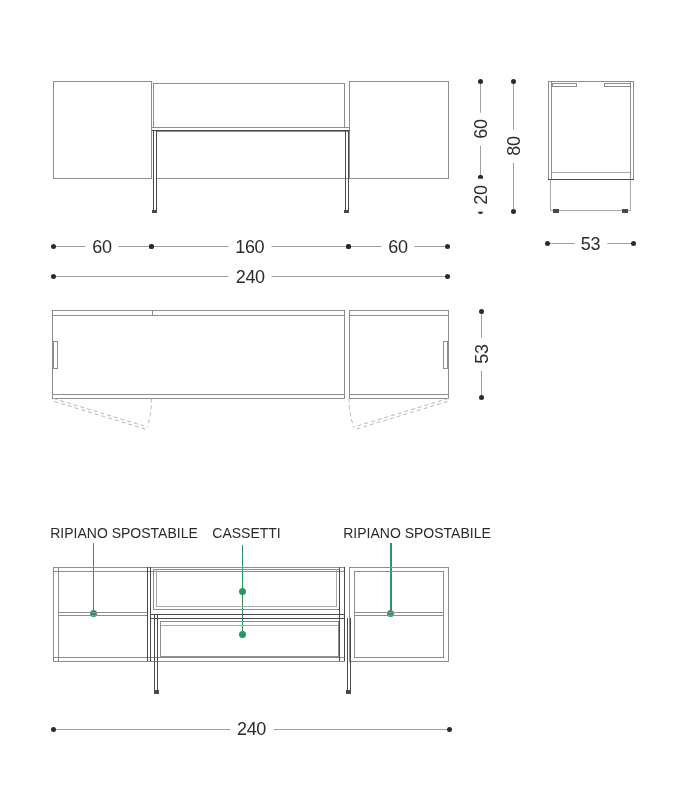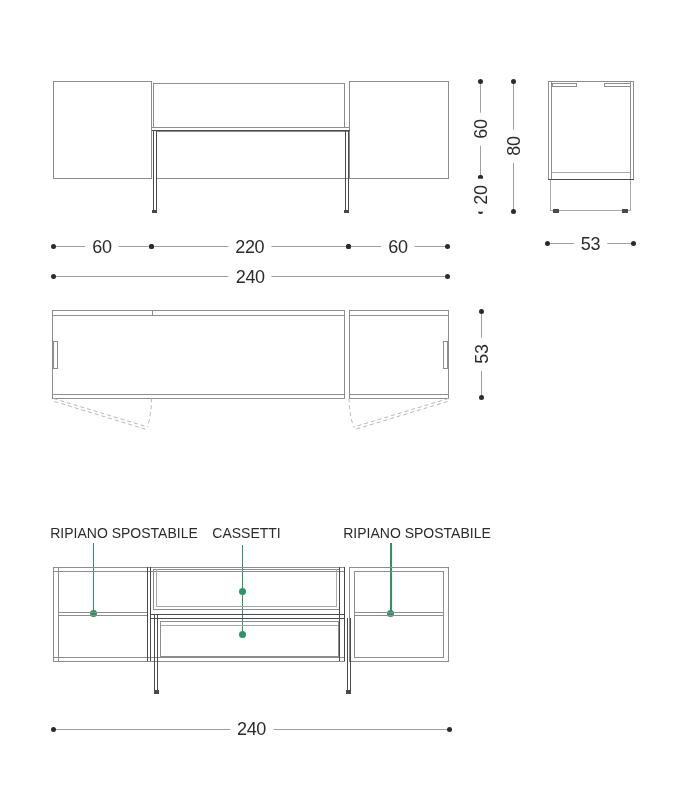--- a/index.html
+++ b/index.html
@@ -71,21 +71,21 @@
   <div class="dim dim-h" style="left:53px;top:246.5px;width:98px">
     <span class="track"></span>
     <span class="dot a"></span>
     <span class="dot b"></span>
     <span class="lbl">60</span>
   </div>
   <div class="dim dim-h" style="left:151px;top:246.5px;width:197.5px">
     <span class="track"></span>
     <span class="dot a"></span>
     <span class="dot b"></span>
-    <span class="lbl">220</span>
+    <span class="lbl">160</span>
   </div>
   <div class="dim dim-h" style="left:348.5px;top:246.5px;width:99px">
     <span class="track"></span>
     <span class="dot a"></span>
     <span class="dot b"></span>
     <span class="lbl">60</span>
   </div>
   <div class="dim dim-h" style="left:53px;top:276.5px;width:394.5px">
     <span class="track"></span>
     <span class="dot a"></span>

